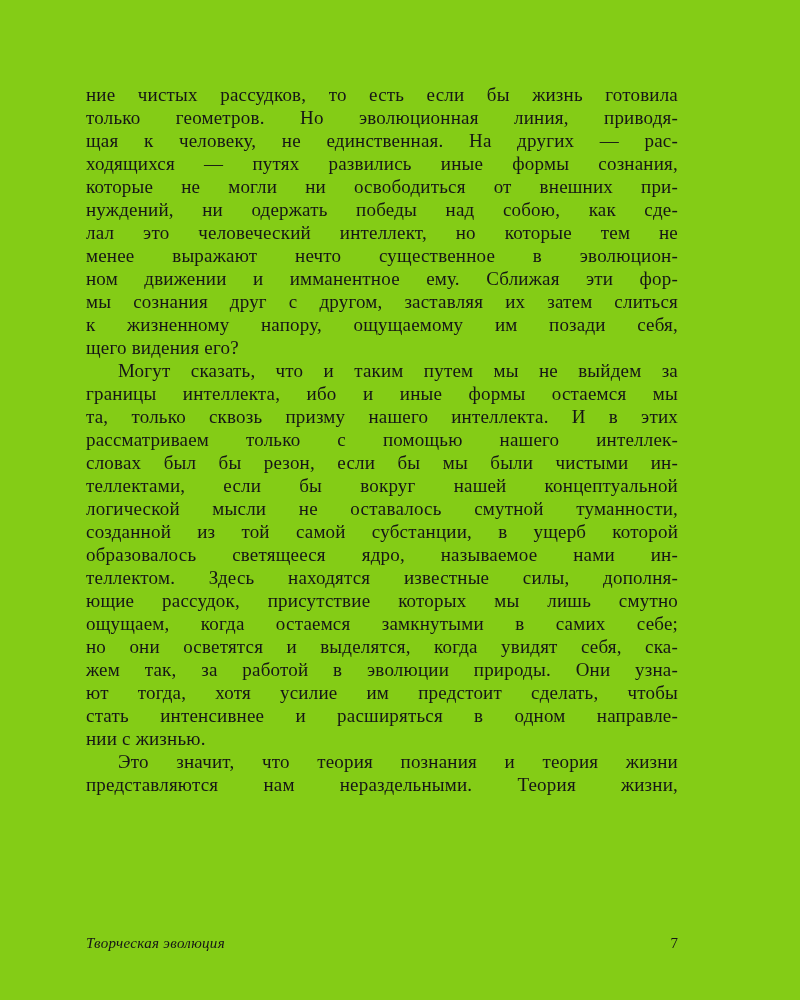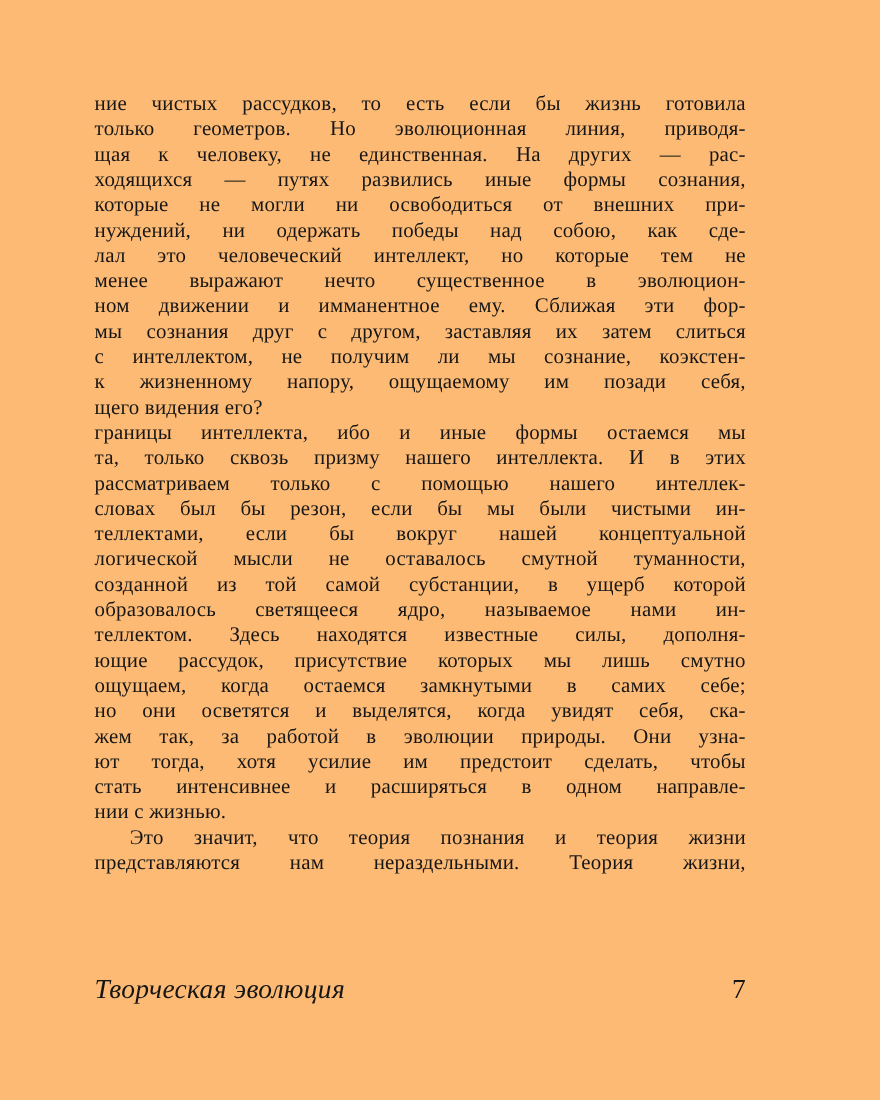--- a/index.html
+++ b/index.html
@@ -4,21 +4,21 @@
 <style>
   html, body {
     margin: 0;
     padding: 0;
     background: #ffffff;
   }
   .page {
     position: relative;
     width: 800px;
     height: 1000px;
-    background: #fdba74;
+    background: #84cc16;
     overflow: hidden;
     font-family: "Liberation Serif", "DejaVu Serif", serif;
     color: #161616;
   }
   .text-block {
     position: absolute;
     left: 86px;
     top: 83px;
     width: 592px;
     font-size: 19px;
@@ -38,26 +38,26 @@
   .line.indent {
     text-indent: 32px;
   }
   .line.para-end {
     text-align-last: left;
     -moz-text-align-last: left;
   }
   .footer {
     position: absolute;
     left: 86px;
-    top: 888px;
+    top: 932px;
     width: 592px;
     display: flex;
     justify-content: space-between;
     align-items: baseline;
-    font-size: 25px;
+    font-size: 15px;
     line-height: 23px;
   }
   .running-title {
     font-style: italic;
     letter-spacing: 0.3px;
   }
   .page-number {
     font-style: normal;
   }
 </style>
@@ -70,25 +70,25 @@
         <div class="line">ние чистых рассудков, то есть если бы жизнь готовила</div>
         <div class="line">только геометров. Но эволюционная линия, приводя-</div>
         <div class="line">щая к человеку, не единственная. На других — рас-</div>
         <div class="line">ходящихся — путях развились иные формы сознания,</div>
         <div class="line">которые не могли ни освободиться от внешних при-</div>
         <div class="line">нуждений, ни одержать победы над собою, как сде-</div>
         <div class="line">лал это человеческий интеллект, но которые тем не</div>
         <div class="line">менее выражают нечто существенное в эволюцион-</div>
         <div class="line">ном движении и имманентное ему. Сближая эти фор-</div>
         <div class="line">мы сознания друг с другом, заставляя их затем слиться</div>
-        <div class="line">с интеллектом, не получим ли мы сознание, коэкстен-</div>
         <div class="line">к жизненному напору, ощущаемому им позади себя,</div>
         <div class="line para-end">щего видения его?</div>
       </div>
       <div class="paragraph">
+        <div class="line indent">Могут сказать, что и таким путем мы не выйдем за</div>
         <div class="line">границы интеллекта, ибо и иные формы остаемся мы</div>
         <div class="line">та, только сквозь призму нашего интеллекта. И в этих</div>
         <div class="line">рассматриваем только с помощью нашего интеллек-</div>
         <div class="line">словах был бы резон, если бы мы были чистыми ин-</div>
         <div class="line">теллектами, если бы вокруг нашей концептуальной</div>
         <div class="line">логической мысли не оставалось смутной туманности,</div>
         <div class="line">созданной из той самой субстанции, в ущерб которой</div>
         <div class="line">образовалось светящееся ядро, называемое нами ин-</div>
         <div class="line">теллектом. Здесь находятся известные силы, дополня-</div>
         <div class="line">ющие рассудок, присутствие которых мы лишь смутно</div>

